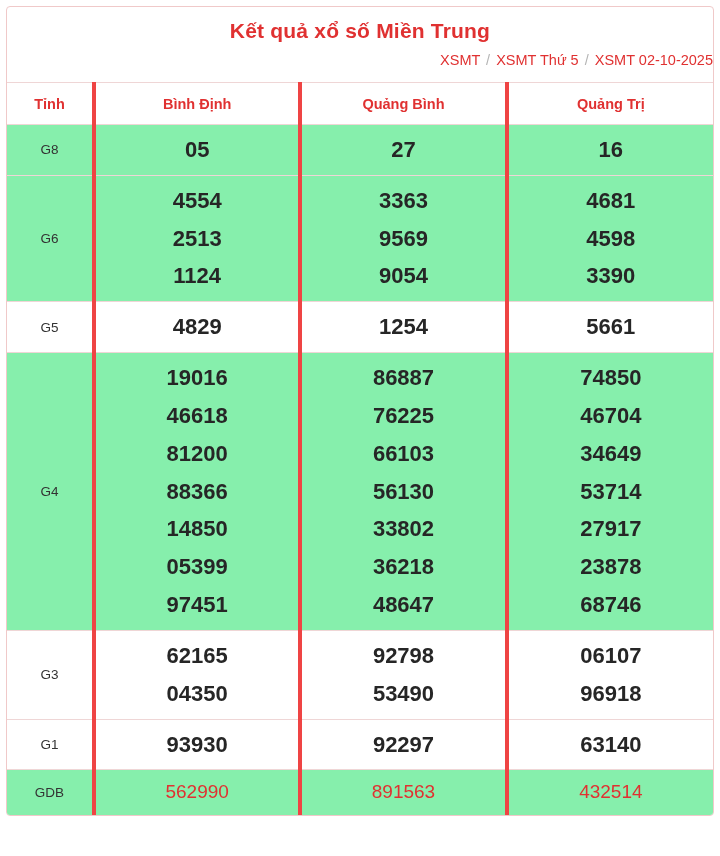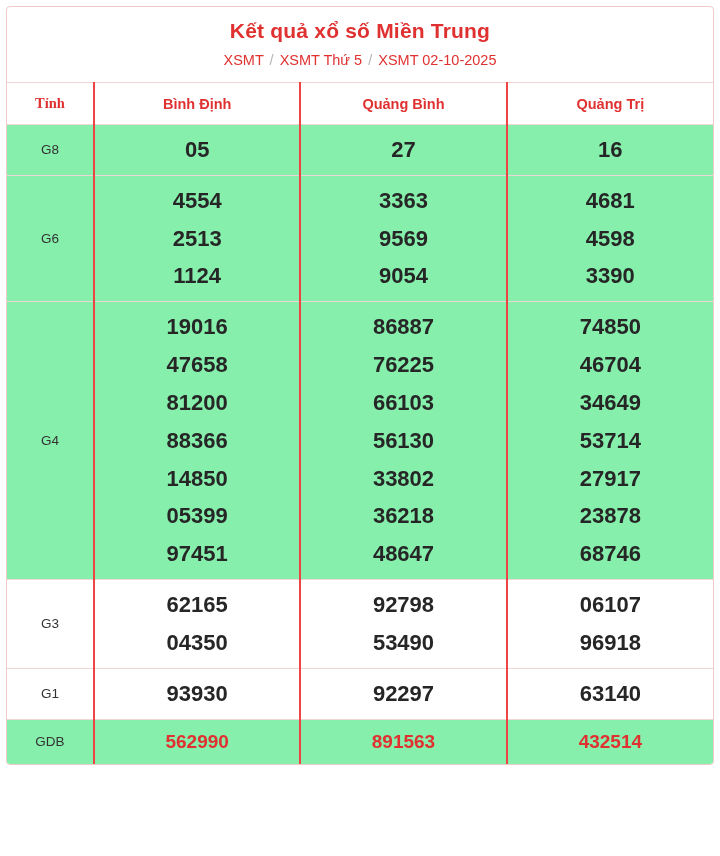--- a/index.html
+++ b/index.html
@@ -25,67 +25,67 @@
   }
   .title {
     text-align: center;
     color: #e03131;
     font-size: 21px;
     font-weight: bold;
     padding: 12px 0 0 0;
     letter-spacing: 0.2px;
   }
   .subtitle {
-    text-align: center;
+    text-align: right;
     color: #e03131;
     font-size: 14.5px;
     padding: 9px 0 14px 0;
   }
   .subtitle .sep { color: #b5b5b5; padding: 0 2px; }
   table.results {
     width: 100%;
     border-collapse: collapse;
     table-layout: fixed;
   }
   table.results th, table.results td {
     border-top: 1px solid #efd6d6;
-    border-left: 2px solid #ef4444;
+    border-left: 4px solid #ef4444;
     text-align: center;
     vertical-align: middle;
   }
   table.results th:first-child, table.results td:first-child {
     border-left: none;
   }
   thead th {
     color: #e03131;
     font-size: 14.5px;
     font-weight: bold;
     height: 42px;
     padding: 0;
   }
-  thead th.prov-col-head { width: 87px; font-family: Liberation Serif, serif; }
+  thead th.prov-col-head { width: 87px; }
   tbody th.rowlabel {
     color: #333;
     font-size: 13.5px;
     font-weight: normal;
     width: 87px;
     padding: 0;
   }
   tbody td.nums {
     padding: 6px 0;
     color: #262626;
     font-size: 22px;
     font-weight: bold;
     line-height: 1.72;
   }
   tr.shade th, tr.shade td { background: #86efac; }
   tbody tr td.gdb {
     color: #e03131;
     font-size: 19px;
-    font-weight: bold;
+    font-weight: normal;
   }
   .num-line { display: block; }
 </style>
 </head>
 <body>
 
 <div id="page">
   <div class="board">
 
     <div class="title">Kết quả xổ số Miền Trung</div>
@@ -131,25 +131,37 @@
               <span class="num-line">3363</span>
               <span class="num-line">9569</span>
               <span class="num-line">9054</span>
             </td>
             <td class="nums">
               <span class="num-line">4681</span>
               <span class="num-line">4598</span>
               <span class="num-line">3390</span>
             </td>
           </tr>
+          <tr>
+            <th class="rowlabel">G5</th>
+            <td class="nums">
+              <span class="num-line">4829</span>
+            </td>
+            <td class="nums">
+              <span class="num-line">1254</span>
+            </td>
+            <td class="nums">
+              <span class="num-line">5661</span>
+            </td>
+          </tr>
           <tr class="shade">
             <th class="rowlabel">G4</th>
             <td class="nums">
               <span class="num-line">19016</span>
-              <span class="num-line">47658</span>
+              <span class="num-line">46618</span>
               <span class="num-line">81200</span>
               <span class="num-line">88366</span>
               <span class="num-line">14850</span>
               <span class="num-line">05399</span>
               <span class="num-line">97451</span>
             </td>
             <td class="nums">
               <span class="num-line">86887</span>
               <span class="num-line">76225</span>
               <span class="num-line">66103</span>

